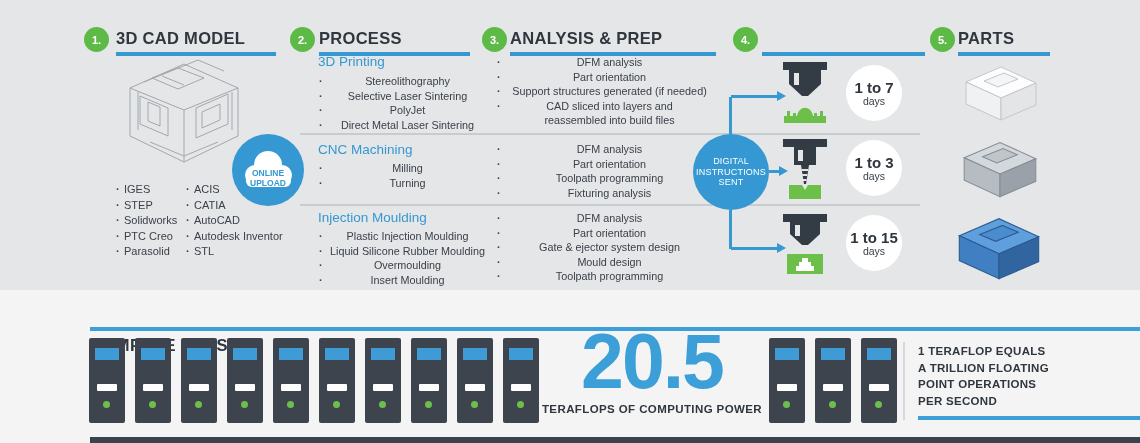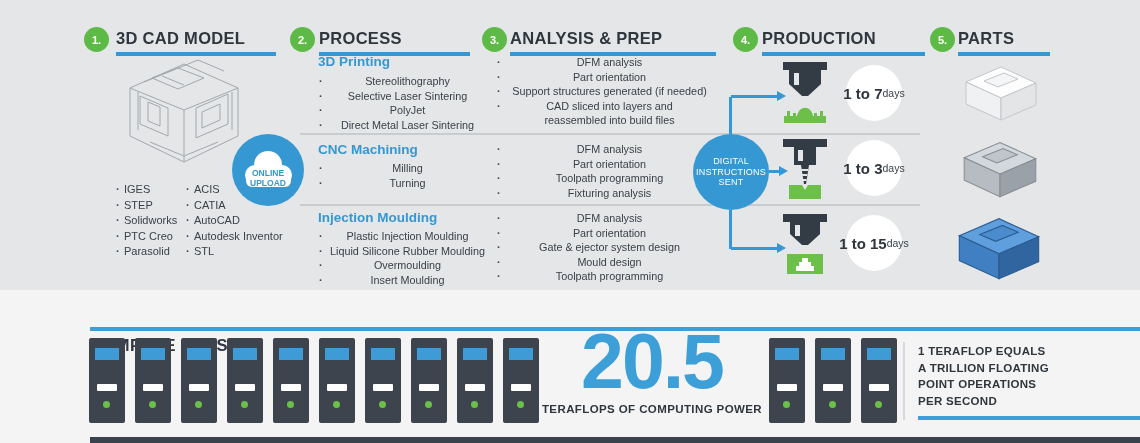--- a/index.html
+++ b/index.html
@@ -10,33 +10,33 @@
   
   .badge{position:absolute;top:27px;width:25px;height:25px;border-radius:50%;background:#5eba47;
          color:#fff;font-size:11px;font-weight:bold;display:flex;align-items:center;justify-content:center;z-index:2;}
   .sec-title{position:absolute;top:29px;font-size:16.5px;font-weight:bold;letter-spacing:.3px;color:#2f363e;white-space:nowrap;}
   .sec-line{position:absolute;top:52px;height:4px;background:#3598d2;}
 
   
   .hdiv{position:absolute;left:300px;width:620px;height:2px;background:#c9ccce;z-index:1;}
 
   
-  .psub{position:absolute;left:318px;font-size:13.5px;font-weight:bold;color:#3598d2;white-space:nowrap;}
+  .psub{position:absolute;left:318px;font-size:13.5px;font-weight:normal;color:#3598d2;white-space:nowrap;}
   .plist{position:absolute;font-size:10.8px;line-height:14.6px;color:#3a414a;text-align:center;}
   .li{position:relative;padding-left:9px;white-space:pre-line;}
   .li::before{content:"·";position:absolute;left:1px;font-weight:bold;}
   .fmt{position:absolute;top:182px;font-size:11px;line-height:15.5px;color:#3a414a;}
 
   
   .cloud-badge{position:absolute;left:232px;top:134px;width:72px;height:72px;z-index:3;}
   .digital-circle{position:absolute;left:693px;top:134px;width:76px;height:76px;border-radius:50%;background:#3598d2;
          color:#fff;display:flex;flex-direction:column;align-items:center;justify-content:center;z-index:3;
          font-weight:normal;font-size:9px;line-height:10.5px;letter-spacing:.2px;text-align:center;}
   .days-circle{position:absolute;left:846px;width:56px;height:56px;background:#fff;border-radius:50%;
-         display:flex;flex-direction:row;align-items:center;justify-content:center;z-index:2;}
+         display:flex;flex-direction:column;align-items:center;justify-content:center;z-index:2;}
   .days-value{font-size:15px;font-weight:bold;color:#2f363e;white-space:nowrap;}
   .days-unit{font-size:10.5px;color:#3a414a;margin-top:-1px;}
 
   
   .conn{position:absolute;background:#3598d2;z-index:1;}
   .ahead{position:absolute;width:0;height:0;border-top:5.5px solid transparent;border-bottom:5.5px solid transparent;
          border-left:9px solid #3598d2;z-index:1;}
   .prod-icon{position:absolute;left:782px;z-index:2;}
   .part{position:absolute;}
 
@@ -73,21 +73,20 @@
 
   <div class="badge" style="left:290px">2.</div>
   <div class="sec-title" style="left:319px">PROCESS</div>
   <div class="sec-line" style="left:319px;width:151px"></div>
 
   <div class="badge" style="left:482px">3.</div>
   <div class="sec-title" style="left:510px">ANALYSIS &amp; PREP</div>
   <div class="sec-line" style="left:510px;width:206px"></div>
 
   <div class="badge" style="left:733px">4.</div>
-  <div class="sec-title" style="left:762px">PRODUCTION</div>
   <div class="sec-line" style="left:762px;width:163px"></div>
 
   <div class="badge" style="left:930px">5.</div>
   <div class="sec-title" style="left:958px">PARTS</div>
   <div class="sec-line" style="left:958px;width:92px"></div>
 
   <svg class="part" style="left:92px;top:52px" width="170" height="128" viewBox="0 0 170 128">
     <g fill="none" stroke="#a2a8ae" stroke-width="1">
       <path d="M38 36 L92 12 L146 36 L146 84 L92 110 L38 84 Z"></path>
       <path d="M38 36 L92 58 L146 36"></path>

